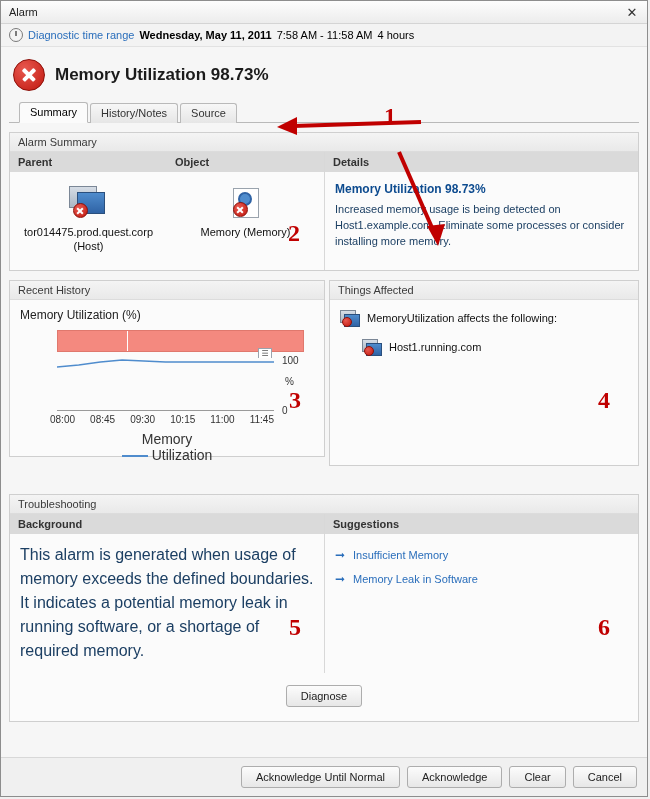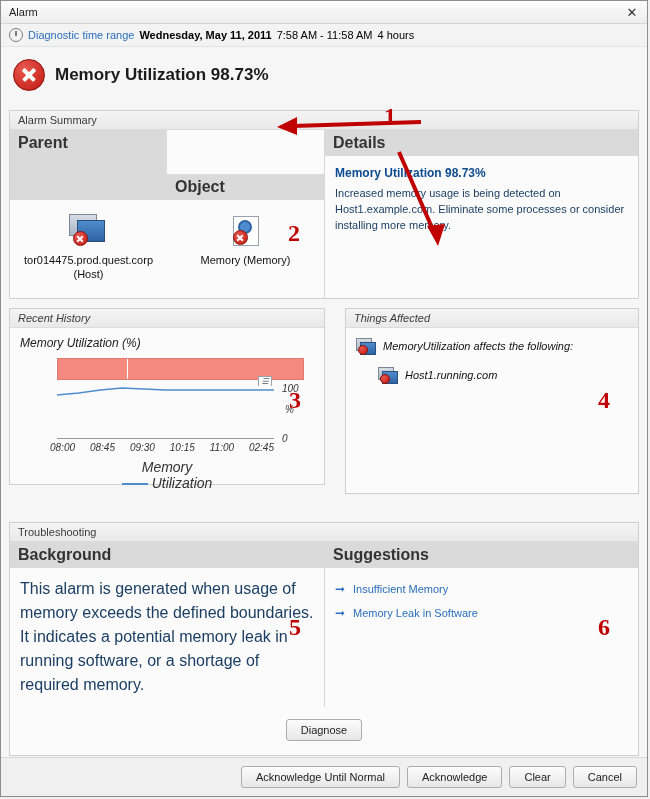--- a/index.html
+++ b/index.html
@@ -165,21 +165,21 @@
     font-size: 11px;
     color: #3a3a3a;
   }
   .cols {
     display: flex;
   }
   .col-head {
     background: #dadada;
     padding: 4px 8px;
     font-weight: bold;
-    font-size: 16px;
+    font-size: 11px;
     color: #333;
   }
 
   
   .summary-row { display: flex; }
   .summary-left {
     flex: 0 0 315px;
     border-right: 1px solid #d8d8d8;
     box-sizing: border-box;
   }
@@ -257,21 +257,21 @@
     font-size: 12px;
     margin-bottom: 6px;
   }
   .details-text {
     color: #1c3f63;
     font-size: 11px;
     line-height: 1.45;
   }
 
   
-  .mid-row { display: flex; gap: 20px; font-style: italic; }
+  .mid-row { display: flex; gap: 4px; }
   .mid-left  { flex: 0 0 316px; }
   .mid-right { flex: 1 1 auto; }
 
   
   .chart-area { padding: 8px 10px 6px 10px; }
   .chart-title { font-size: 12px; color: #222; margin-bottom: 8px; }
   .chart-wrap { position: relative; height: 120px; }
   .bar-strip {
     height: 22px;
     background: #f4897f;
@@ -452,28 +452,33 @@
     <span class="tr-value">4 hours</span>
   </div>
 
   <div class="content">
 
     <div class="alarm-header">
       <span class="error-icon"></span>
       <span class="alarm-title">Memory Utilization 98.73%</span>
     </div>
 
+    <div class="tabs">
+      <div class="tab active">Summary</div>
+      <div class="tab">History/Notes</div>
+      <div class="tab">Source</div>
+    </div>
 
     <div class="panel">
       <div class="panel-title">Alarm Summary</div>
       <div class="summary-row">
         <div class="summary-left">
           <div class="cols">
             <div class="col-head" style="flex:1 1 50%;">Parent</div>
-            <div class="col-head" style="flex:1 1 50%;margin-top:44px;">Object</div>
+            <div class="col-head" style="flex:1 1 50%;">Object</div>
           </div>
           <div class="sub-cols">
             <div class="sub-col">
               <div class="entity">
                 <span class="host-icon">
                   <span class="mon-back"></span>
                   <span class="mon-front"></span>
                   <span class="badge-err"></span>
                 </span>
                 <span class="entity-label">
@@ -526,21 +531,21 @@
                   <span class="mid">%</span>
                   <span class="bot">0</span>
                 </div>
               </div>
               <div class="xaxis">
                 <span>08:00</span>
                 <span>08:45</span>
                 <span>09:30</span>
                 <span>10:15</span>
                 <span>11:00</span>
-                <span>02:45</span>
+                <span>11:45</span>
               </div>
               <div class="chart-legend">
                 <div>Memory</div>
                 <div>
                   <span class="legend-line"></span><span>Utilization</span>
                 </div>
               </div>
             </div>
           </div>
         </div>

